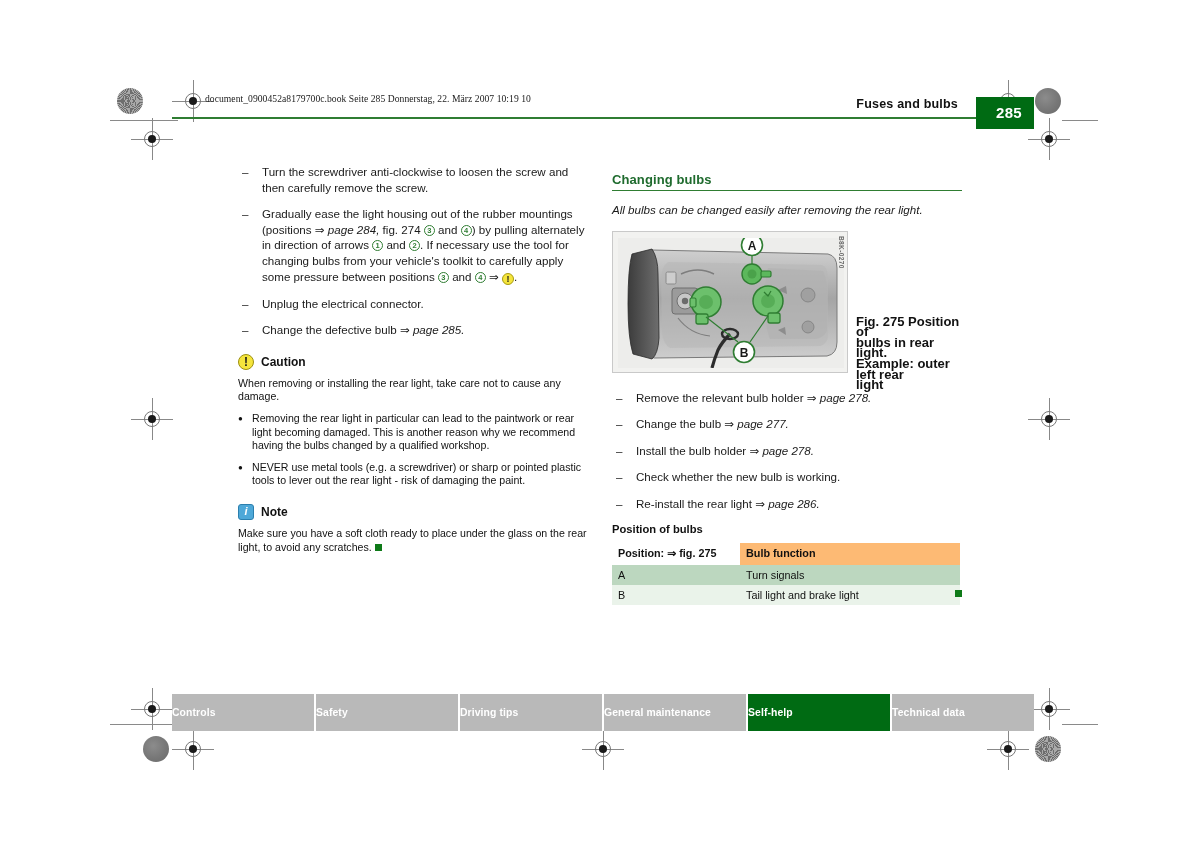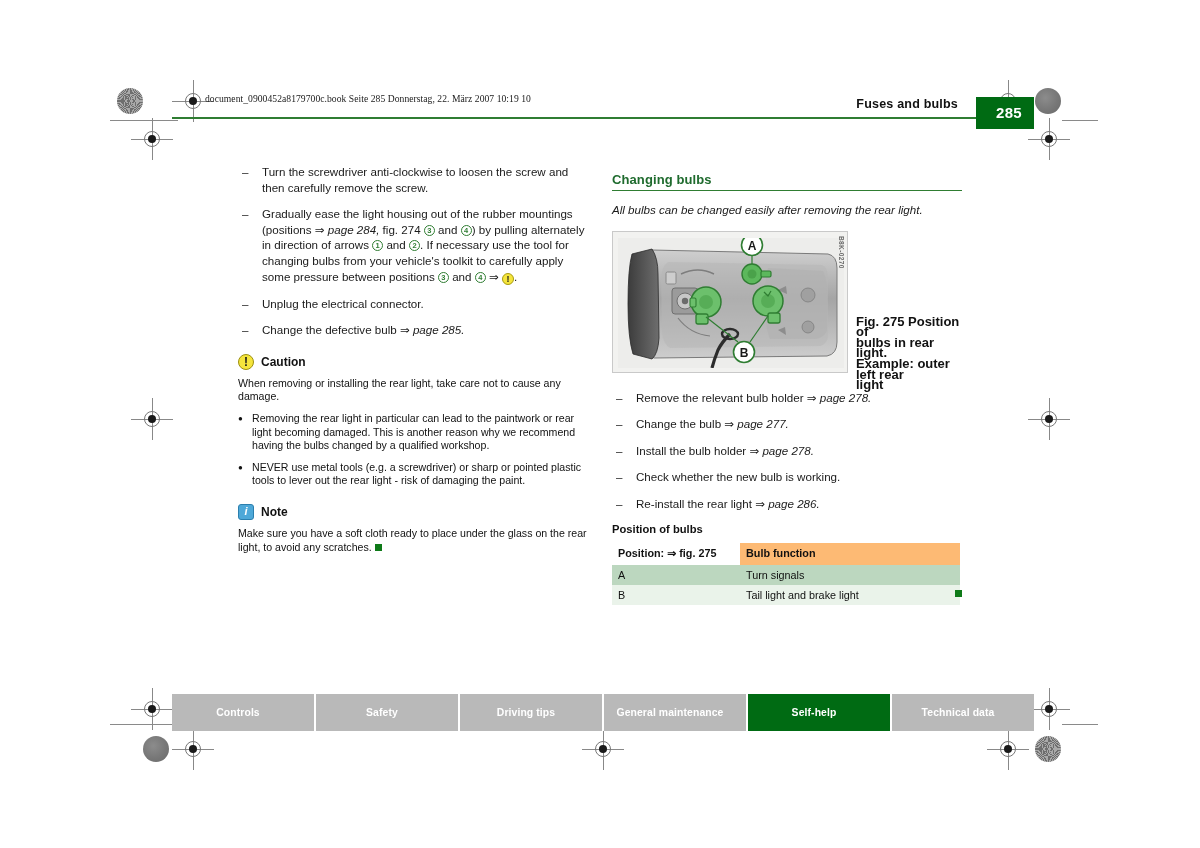--- a/index.html
+++ b/index.html
@@ -315,21 +315,21 @@
     left: 172px; top: 694px;
     width: 862px; height: 37px;
     display: flex;
   }
   .navtab {
     flex: 1 1 0;
     background: #b9b9b9;
     border-right: 2px solid #ffffff;
     display: flex;
     align-items: center;
-    justify-content: center;
+    justify-content: flex-start;
     padding-right: 10px;
     font-size: 10.4px;
     font-weight: bold;
     color: #ffffff;
     letter-spacing: .1px;
   }
   .navtab:last-child { border-right: none; }
   .navtab.active { background: #006b13; }
 
   

